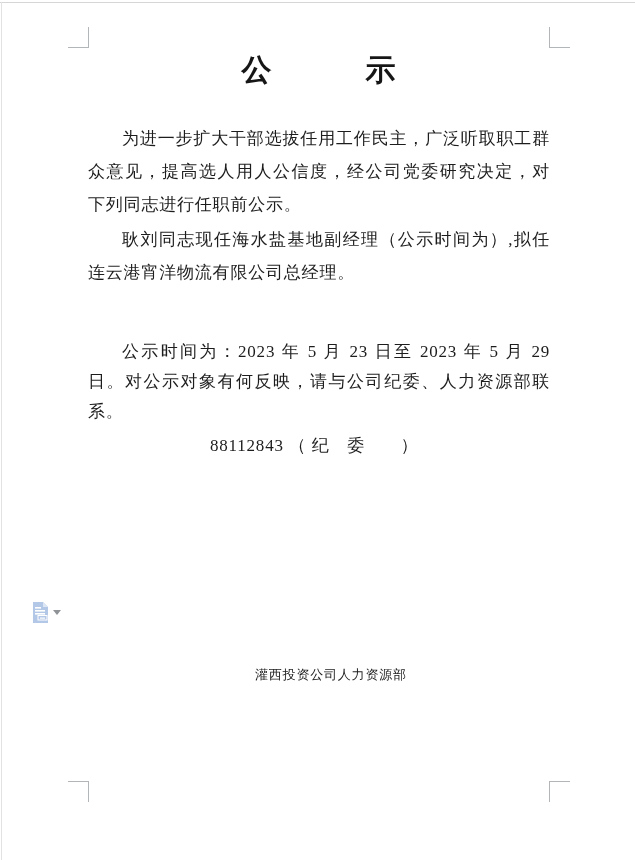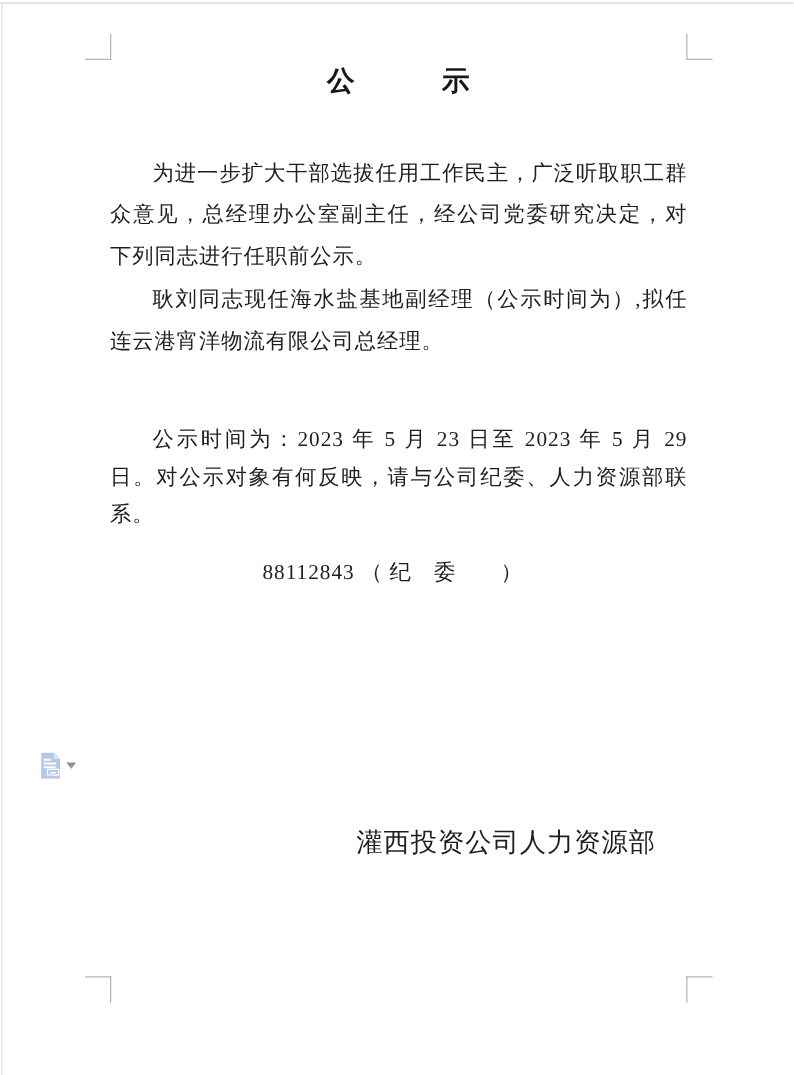--- a/index.html
+++ b/index.html
@@ -24,21 +24,21 @@
   .crop { position: absolute; width: 21px; height: 21px; }
   .crop-tl { left: 68px;  top: 27px;  border-right: 1px solid #b3b6b9; border-bottom: 1px solid #b3b6b9; }
   .crop-tr { left: 549px; top: 27px;  border-left: 1px solid #b3b6b9;  border-bottom: 1px solid #b3b6b9; }
   .crop-bl { left: 68px;  top: 781px; border-right: 1px solid #b3b6b9; border-top: 1px solid #b3b6b9; }
   .crop-br { left: 549px; top: 781px; border-left: 1px solid #b3b6b9;  border-top: 1px solid #b3b6b9; }
 
   .title {
     position: absolute;
     left: 89px; top: 50px; width: 460px;
     text-align: center;
-    font-size: 22px;
+    font-size: 30px;
     font-weight: bold;
     color: #161616;
     letter-spacing: 1px;
     white-space: pre;
   }
 
   .body-text {
     position: absolute;
     left: 88px; top: 122px; width: 462px;
     color: #1d1d1d;
@@ -48,21 +48,21 @@
     line-height: 33px;
     text-align: justify;
     text-indent: 2em;
     letter-spacing: 0.8px;
   }
   .p2 { margin-top: 18px; }
   .p3 { margin-top: 2px; }
   .p4 { margin-top: 48px; line-height: 30px !important; }
   .p5 { margin-top: 2px; line-height: 30px !important; }
   .p6 {
-    margin-top: 16px;
+    margin-top: 4px;
     line-height: 30px !important;
     text-align: left !important;
     text-indent: 122px !important;
     white-space: pre;
   }
 
   .paste-widget {
     position: absolute;
     left: 32px; top: 602px;
     width: 32px; height: 24px;
@@ -74,44 +74,44 @@
     left: 21px; top: 8px;
     width: 0; height: 0;
     border-left: 4px solid transparent;
     border-right: 4px solid transparent;
     border-top: 5px solid #8f9296;
   }
 
   .signature {
     position: absolute;
     left: 255px; top: 659px; width: 300px;
-    text-align: center;
+    text-align: left;
     color: #1d1d1d;
-    font-size: 21px;
+    font-size: 13px;
     line-height: 31px;
     letter-spacing: 0.8px;
   }
 </style>
 </head>
 <body>
 
 <div class="page">
 
   <div class="edge-top"></div>
   <div class="edge-left"></div>
 
   <div class="crop crop-tl"></div>
   <div class="crop crop-tr"></div>
   <div class="crop crop-bl"></div>
   <div class="crop crop-br"></div>
 
   <div class="title">公　　　示</div>
 
   <div class="body-text">
-    <p class="p1">为进一步扩大干部选拔任用工作民主，广泛听取职工群众意见，总经理办公室副主任，经公司党委研究决定，对下列同志进行任职前公示。</p>
+    <p class="p1">为进一步扩大干部选拔任用工作民主，广泛听取职工群众意见，提高选人用人公信度，经公司党委研究决定，对下列同志进行任职前公示。</p>
     <p class="p3">耿刘同志现任海水盐基地副经理（公示时间为）,拟任连云港宵洋物流有限公司总经理。</p>
     <p class="p4">公示时间为：2023 年 5 月 23 日至 2023 年 5 月 29 日。对公示对象有何反映，请与公司纪委、人力资源部联系。</p>
     <p class="p6">88112843 （ 纪　委　　）</p>
   </div>
 
   <div class="paste-widget">
     <span class="paste-doc">
       <svg width="17" height="21" viewBox="0 0 17 21">
         <path d="M1 0 h10 l5 5 v16 h-15 z" fill="#b3c7e6"></path>
         <path d="M11 0 l5 5 h-5 z" fill="#dce6f4"></path>

